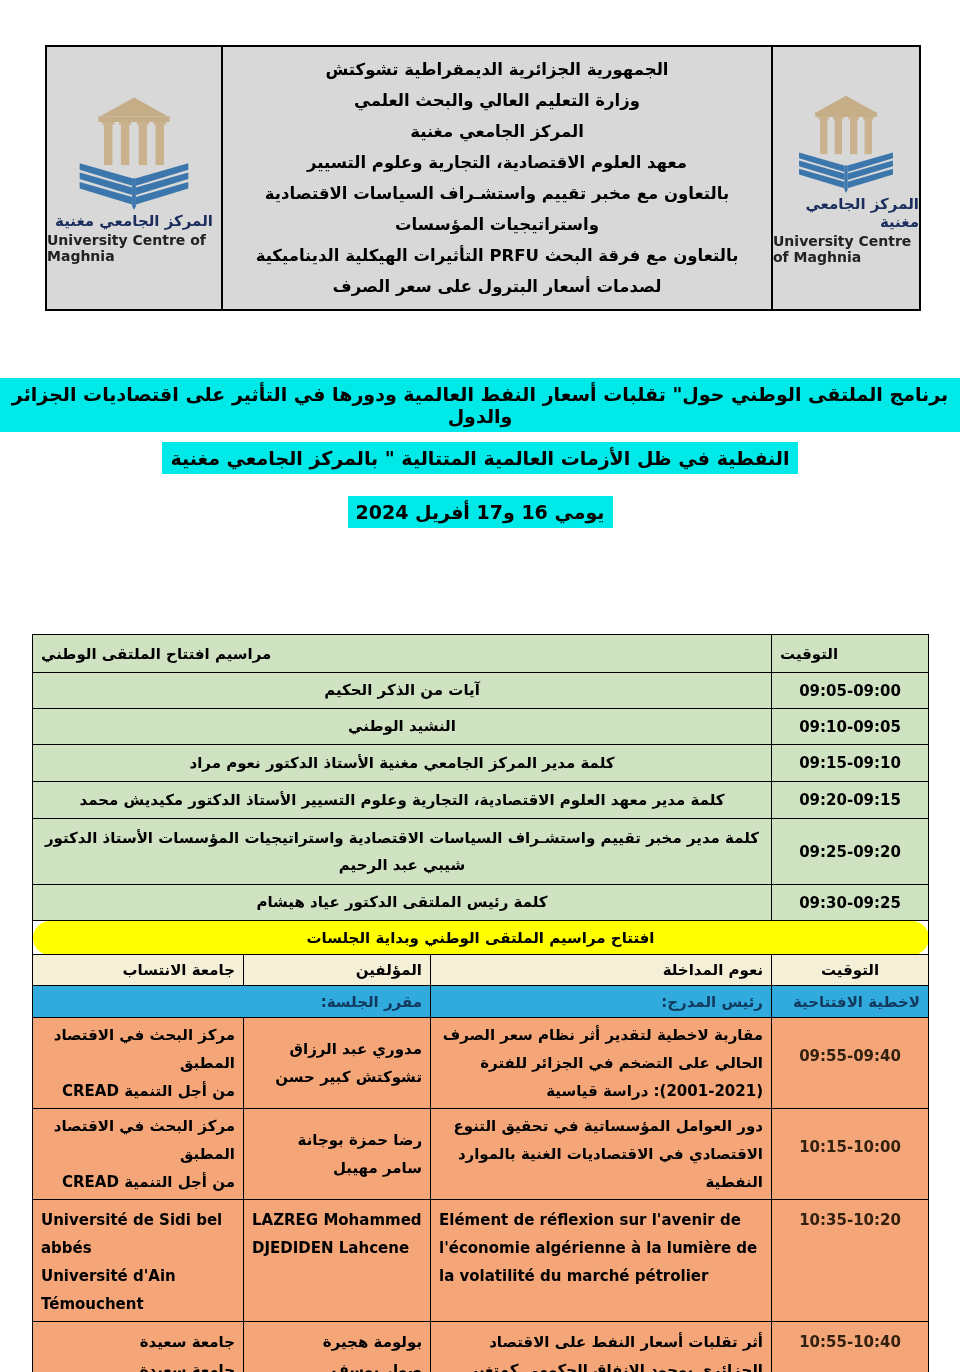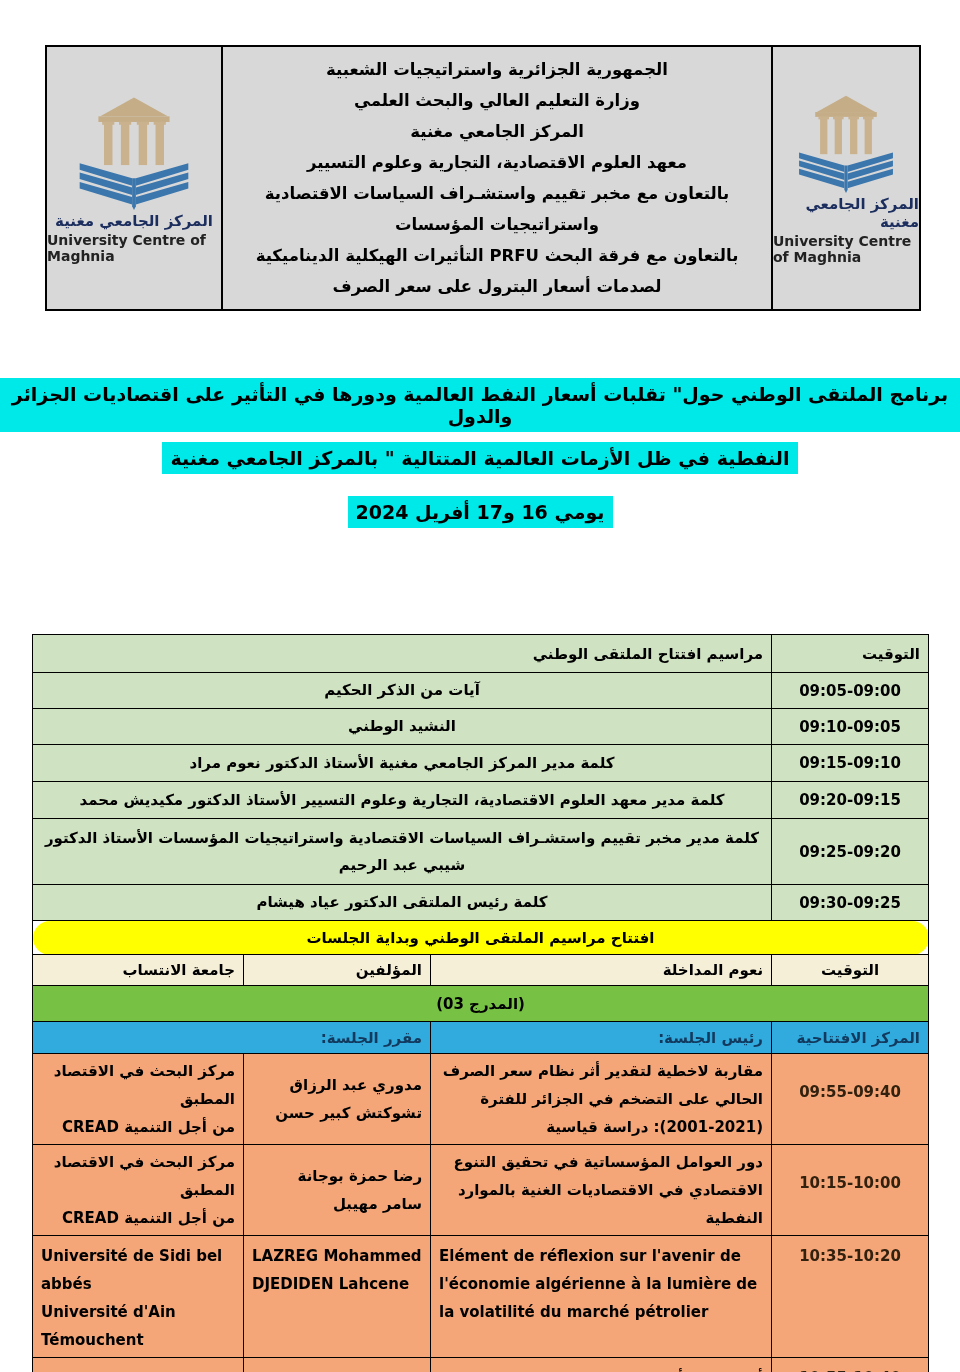--- a/index.html
+++ b/index.html
@@ -54,21 +54,21 @@
   .row-green  td { background: #cfe2c2; }
   .row-yellow td { background: #ffff00; text-align: center; height: 34px; border-radius: 17px; }
   .row-cream  td { background: #f5efd8; height: 31px; }
   .row-amphi  td { background: #77c144; text-align: center; height: 36px; }
   .row-blue   td { background: #31aadd; color: #123a5e; height: 32px; }
   .row-paper  td { background: #f4a678; }
 
   .t-center { text-align: center; }
   .t-right  { text-align: right; }
   .time-val { direction: ltr; unicode-bidi: isolate; }
-  .head-row td { height: 38px; text-align: right; }
+  .head-row td { height: 38px; text-align: left; }
   .op-row td { height: 36px; }
   .op-row .op-label { text-align: center; line-height: 27px; margin-left: 36px; }
   .op-row .op-time  { text-align: center; }
 
   .pre { white-space: pre-line; }
   .row-paper td { line-height: 28px; }
   .row-paper .p-time { text-align: center; color: #33210f; vertical-align: top; padding-top: 24px; }
   .row-paper.v-top td { vertical-align: top; padding-top: 6px; }
   .fr { direction: ltr; text-align: left; font-size: 14px; }
 </style>
@@ -102,21 +102,21 @@
             <polygon points="82,112 138,96 138,103 82,120"></polygon>
             <polygon points="78,92 82,92 82,122 80,126 78,122"></polygon>
           </g>
         </svg>
         <div class="logo-ar">المركز الجامعي مغنية</div>
         <div class="logo-en">University Centre of Maghnia</div>
       </div>
     </td>
     <td class="cell-center">
       <div class="hdr-lines">
-        <div>الجمهورية الجزائرية واستراتيجيات الشعبية</div>
+        <div>الجمهورية الجزائرية الديمقراطية تشوكتش</div>
         <div>وزارة التعليم العالي والبحث العلمي</div>
         <div>المركز الجامعي مغنية</div>
         <div>معهد العلوم الاقتصادية، التجارية وعلوم التسيير</div>
         <div>بالتعاون مع مخبر تقييم واستشـراف السياسات الاقتصادية واستراتيجيات المؤسسات</div>
         <div>بالتعاون مع فرقة البحث PRFU التأثيرات الهيكلية الديناميكية لصدمات أسعار البترول على سعر الصرف</div>
       </div>
     </td>
     <td class="cell-logo-right">
       <div class="logo">
         <svg width="130" height="102" viewBox="0 0 160 126">
@@ -199,27 +199,24 @@
     <td colspan="4">افتتاح مراسيم الملتقى الوطني وبداية الجلسات</td>
   </tr>
 
   <tr class="row-cream">
     <td class="t-center">التوقيت</td>
     <td class="t-right">نعوم المداخلة</td>
     <td class="t-right">المؤلفين</td>
     <td class="t-right">جامعة الانتساب</td>
   </tr>
 
-  <tr class="row-amphi">
-    <td colspan="4">(المدرج 03)</td>
-  </tr>
 
   <tr class="row-blue">
-    <td class="t-right">المركز الافتتاحية</td>
-    <td class="t-right">رئيس الجلسة:</td>
+    <td class="t-right">لاخطية الافتتاحية</td>
+    <td class="t-right">رئيس المدرج:</td>
     <td colspan="2" class="t-right">مقرر الجلسة:</td>
   </tr>
 
   <tr class="row-paper" style="height:58px">
     <td class="p-time"><span class="time-val">09:55-09:40</span></td>
     <td class="t-right pre">مقاربة لاخطية لتقدير أثر نظام سعر الصرف الحالي على التضخم في الجزائر للفترة (2021-2001): دراسة قياسية</td>
     <td class="t-right pre">مدوري عبد الرزاق
 تشوكتش كبير حسن</td>
     <td class="t-right pre">مركز البحث في الاقتصاد المطبق
 من أجل التنمية CREAD</td>

